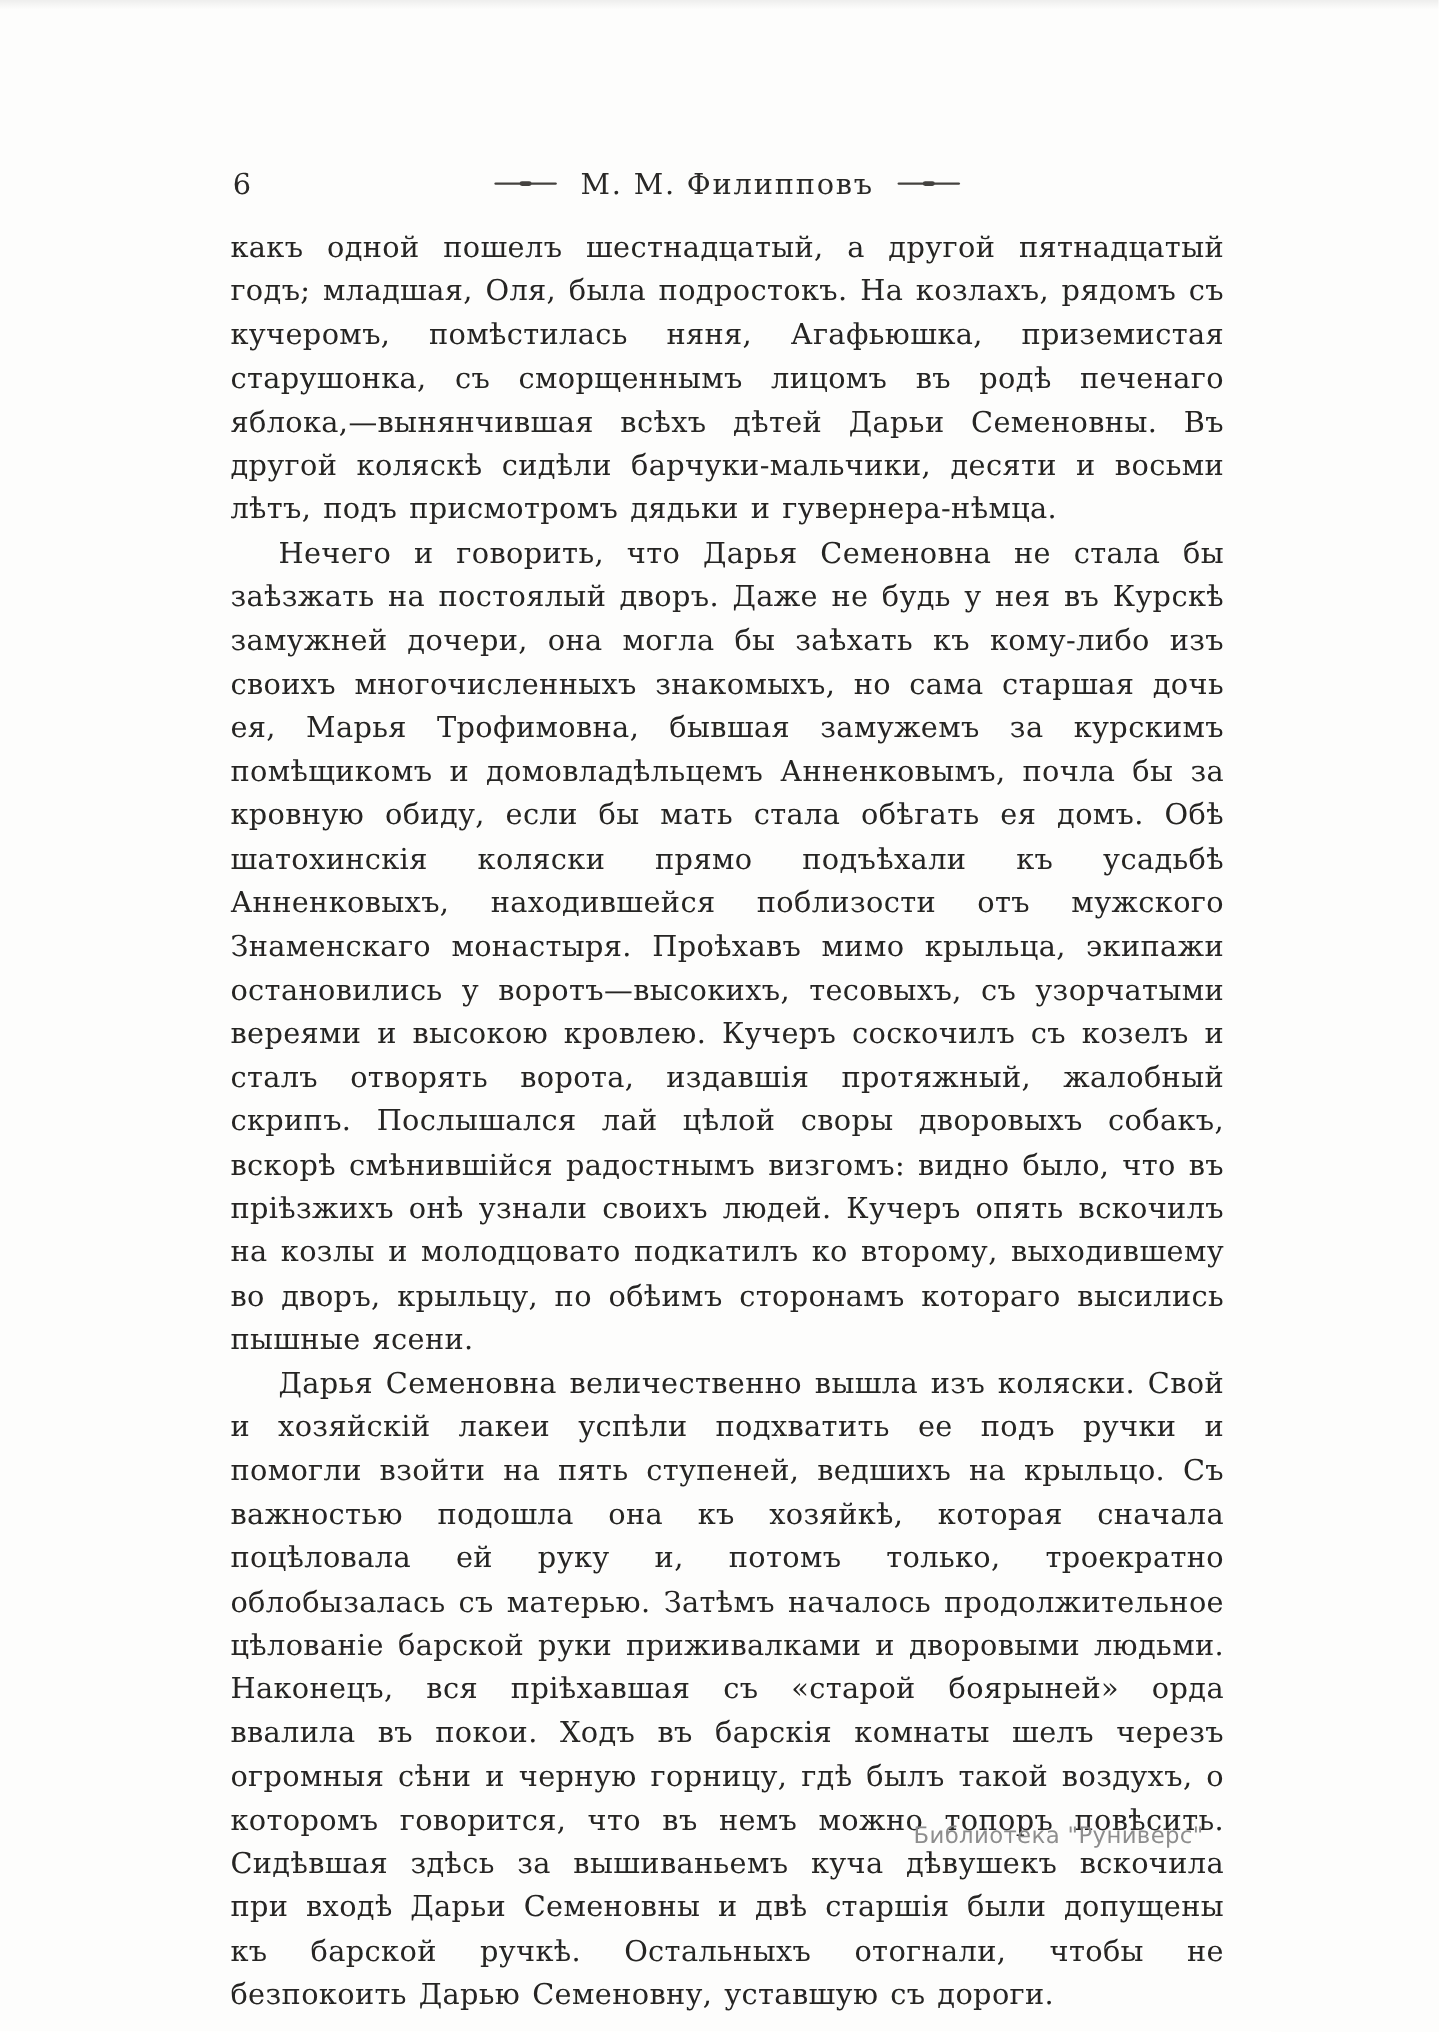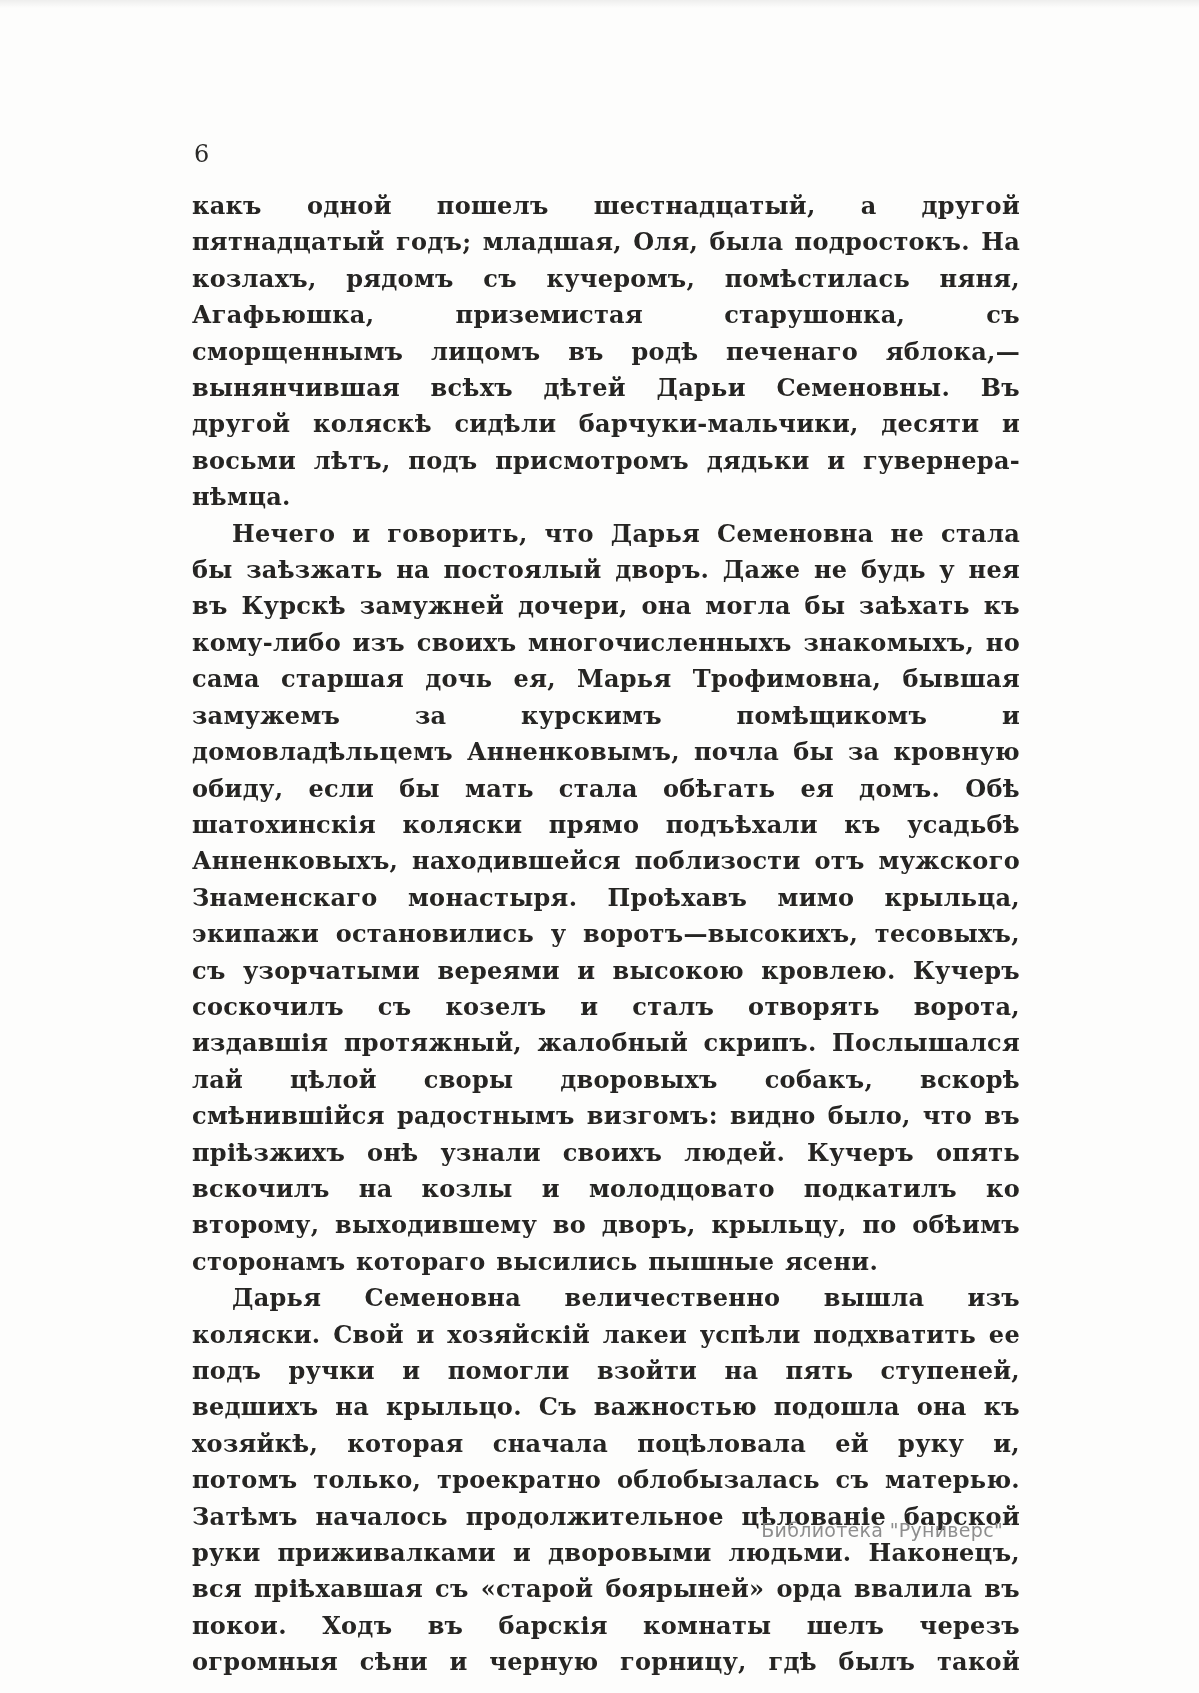--- a/index.html
+++ b/index.html
@@ -84,21 +84,20 @@
     text-align: justify;
     font-size: 24px;
     line-height: 36.4px;
     letter-spacing: 0.3px;
     word-spacing: 2px;
     color: #262523;
   }
   .text-block p {
     margin: 0;
     text-indent: 40px;
-    font-weight: bold;
   }
   .text-block p.no-indent {
     text-indent: 0;
   }
   .watermark {
     position: absolute;
     right: 196px;
     bottom: 152px;
     font-family: "DejaVu Sans", "Liberation Sans", sans-serif;
     font-size: 19px;
@@ -106,20 +105,23 @@
     letter-spacing: 0.3px;
   }
 </style>
 </head>
 <body>
 
 <div class="page">
 
   <div class="header">
     <span class="page-number">6</span>
+    <div class="header-center">
+      <span class="rule"></span><span class="header-title">М. М. Филипповъ</span><span class="rule"></span>
+    </div>
   </div>
 
   <div class="text-block">
     <p class="no-indent">какъ одной пошелъ шестнадцатый, а другой пятнадцатый годъ; младшая, Оля, была подростокъ. На козлахъ, рядомъ съ кучеромъ, помѣстилась няня, Агафьюшка, приземистая старушонка, съ сморщеннымъ лицомъ въ родѣ печенаго яблока,—вынянчившая всѣхъ дѣтей Дарьи Семеновны. Въ другой коляскѣ сидѣли барчуки-мальчики, десяти и восьми лѣтъ, подъ присмотромъ дядьки и гувернера-нѣмца.</p>
     <p>Нечего и говорить, что Дарья Семеновна не стала бы заѣзжать на постоялый дворъ. Даже не будь у нея въ Курскѣ замужней дочери, она могла бы заѣхать къ кому-либо изъ своихъ многочисленныхъ знакомыхъ, но сама старшая дочь ея, Марья Трофимовна, бывшая замужемъ за курскимъ помѣщикомъ и домовладѣльцемъ Анненковымъ, почла бы за кровную обиду, если бы мать стала обѣгать ея домъ. Обѣ шатохинскія коляски прямо подъѣхали къ усадьбѣ Анненковыхъ, находившейся поблизости отъ мужского Знаменскаго монастыря. Проѣхавъ мимо крыльца, экипажи остановились у воротъ—высокихъ, тесовыхъ, съ узорчатыми вереями и высокою кровлею. Кучеръ соскочилъ съ козелъ и сталъ отворять ворота, издавшія протяжный, жалобный скрипъ. Послышался лай цѣлой своры дворовыхъ собакъ, вскорѣ смѣнившійся радостнымъ визгомъ: видно было, что въ пріѣзжихъ онѣ узнали своихъ людей. Кучеръ опять вскочилъ на козлы и молодцовато подкатилъ ко второму, выходившему во дворъ, крыльцу, по обѣимъ сторонамъ котораго высились пышные ясени.</p>
     <p>Дарья Семеновна величественно вышла изъ коляски. Свой и хозяйскій лакеи успѣли подхватить ее подъ ручки и помогли взойти на пять ступеней, ведшихъ на крыльцо. Съ важностью подошла она къ хозяйкѣ, которая сначала поцѣловала ей руку и, потомъ только, троекратно облобызалась съ матерью. Затѣмъ началось продолжительное цѣлованіе барской руки приживалками и дворовыми людьми. Наконецъ, вся пріѣхавшая съ «старой боярыней» орда ввалила въ покои. Ходъ въ барскія комнаты шелъ черезъ огромныя сѣни и черную горницу, гдѣ былъ такой воздухъ, о которомъ говорится, что въ немъ можно топоръ повѣсить. Сидѣвшая здѣсь за вышиваньемъ куча дѣвушекъ вскочила при входѣ Дарьи Семеновны и двѣ старшія были допущены къ барской ручкѣ. Остальныхъ отогнали, чтобы не безпокоить Дарью Семеновну, уставшую съ дороги.</p>
 
   </div>
 
   <div class="watermark">Библиотека "Руниверс"</div>

